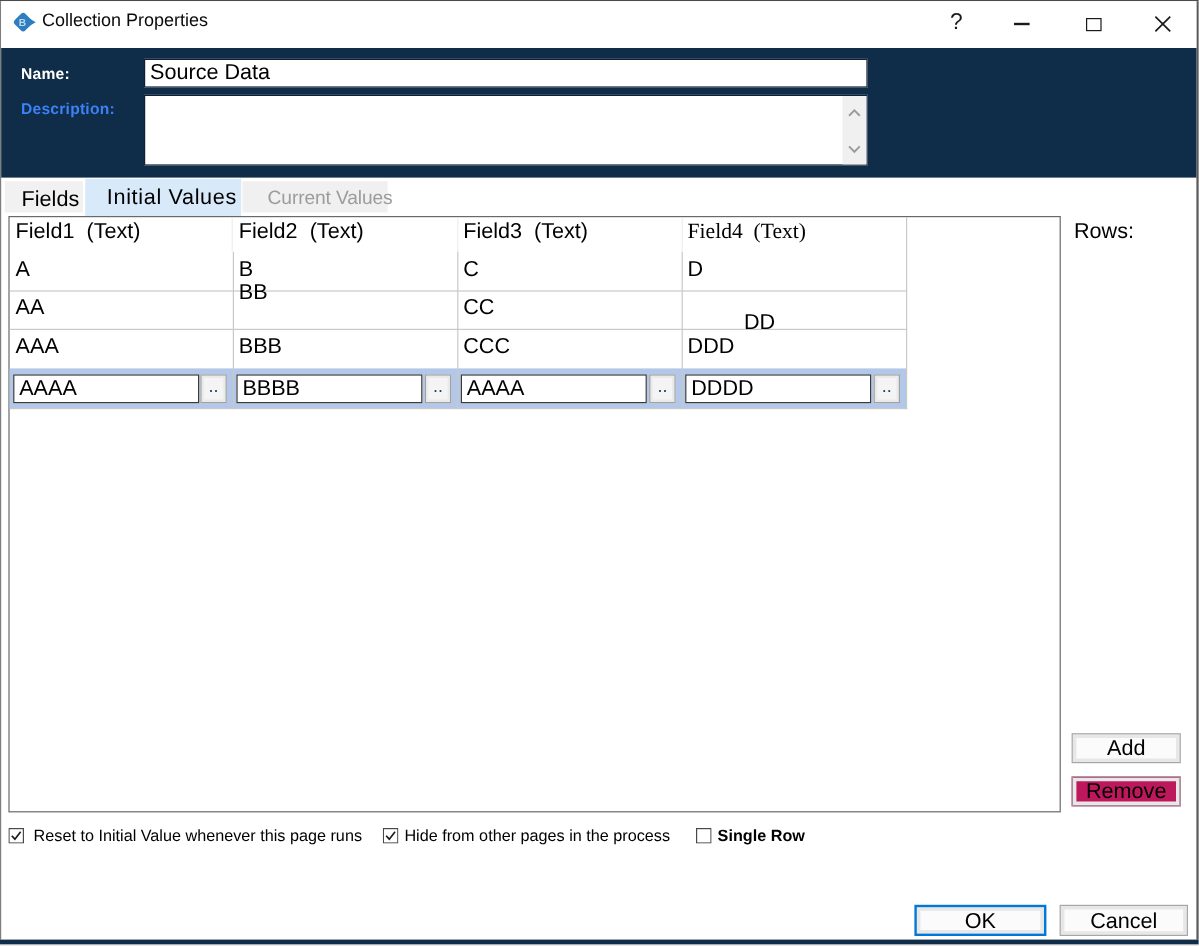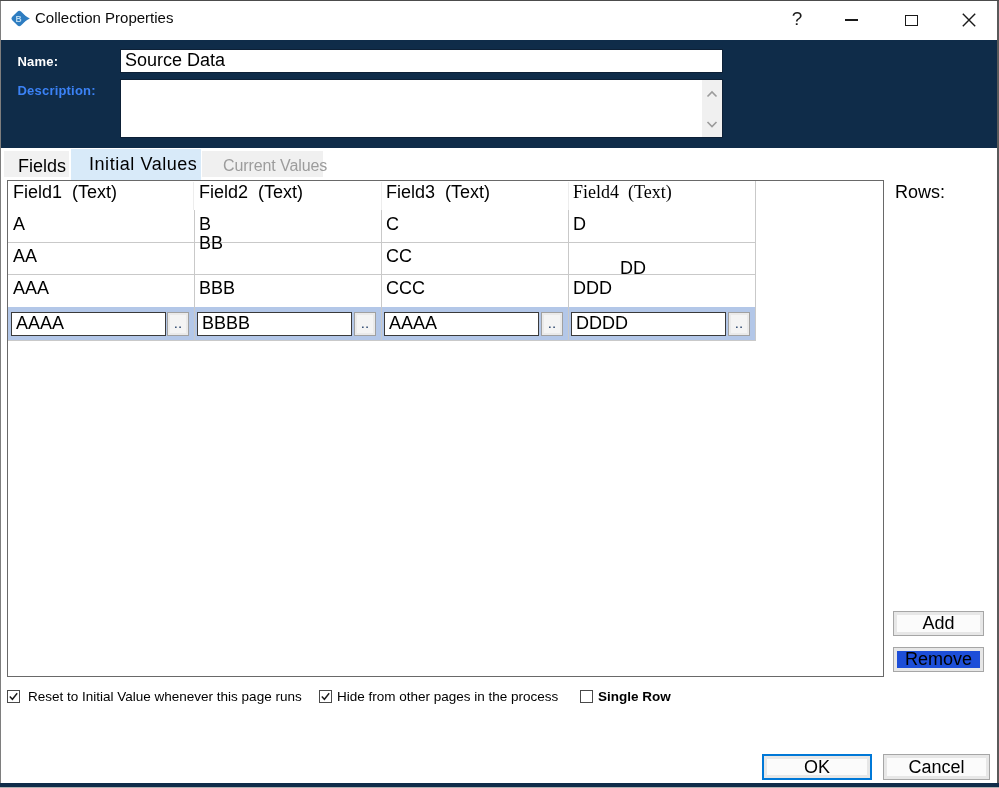--- a/index.html
+++ b/index.html
@@ -100,21 +100,21 @@
   <div class="abs" style="left:541px;top:312px;width:22px;height:24px;background:#f4f4f4;border:1px solid #a0a0a0;box-shadow:inset 0 0 0 2px #eaeaea;"></div>
   <div class="abs" style="left:541px;top:314px;width:22px;text-align:center;font-size:15px;color:#203d66;">..</div>
 
   <div class="abs" style="left:571px;top:312px;width:155px;height:24px;background:#fff;border:1px solid #3a3a3a;"></div>
   <div class="abs t13" style="left:576px;top:316px;">DDDD</div>
   <div class="abs" style="left:728px;top:312px;width:22px;height:24px;background:#f4f4f4;border:1px solid #a0a0a0;box-shadow:inset 0 0 0 2px #eaeaea;"></div>
   <div class="abs" style="left:728px;top:314px;width:22px;text-align:center;font-size:15px;color:#203d66;">..</div>
 
   <div class="abs t13" style="left:895px;top:185px;">Rows:</div>
   <div class="abs t13" style="left:893px;top:611px;width:91px;height:25px;border:1px solid #a6a6a6;background:#fbfbfb;box-shadow:inset 0 0 0 3px #e7e7e7;text-align:center;line-height:23px;">Add</div>
-  <div class="abs t13" style="left:893px;top:647px;width:91px;height:25px;border:1px solid #a6a6a6;background:#1d4ed8;box-shadow:inset 0 0 0 3px #e7e7e7;text-align:center;line-height:23px;">Remove</div>
+  <div class="abs t13" style="left:893px;top:647px;width:91px;height:25px;border:1px solid #a6a6a6;background:#be185d;box-shadow:inset 0 0 0 3px #e7e7e7;text-align:center;line-height:23px;">Remove</div>
 
   <svg class="abs" style="left:7px;top:690px;" width="13" height="13" viewBox="0 0 13 13">
     <rect x="0.5" y="0.5" width="12" height="12" fill="#fff" stroke="#494949"></rect>
     <path d="M2.8 6.5 L5.4 9.3 L10.2 3.2" stroke="#1a1a1a" stroke-width="1.4" fill="none"></path>
   </svg>
   <div class="abs t13" style="left:28px;top:689px;font-size:13.5px;">Reset to Initial Value whenever this page runs</div>
   <svg class="abs" style="left:318.5px;top:690px;" width="13" height="13" viewBox="0 0 13 13">
     <rect x="0.5" y="0.5" width="12" height="12" fill="#fff" stroke="#494949"></rect>
     <path d="M2.8 6.5 L5.4 9.3 L10.2 3.2" stroke="#1a1a1a" stroke-width="1.4" fill="none"></path>
   </svg>

